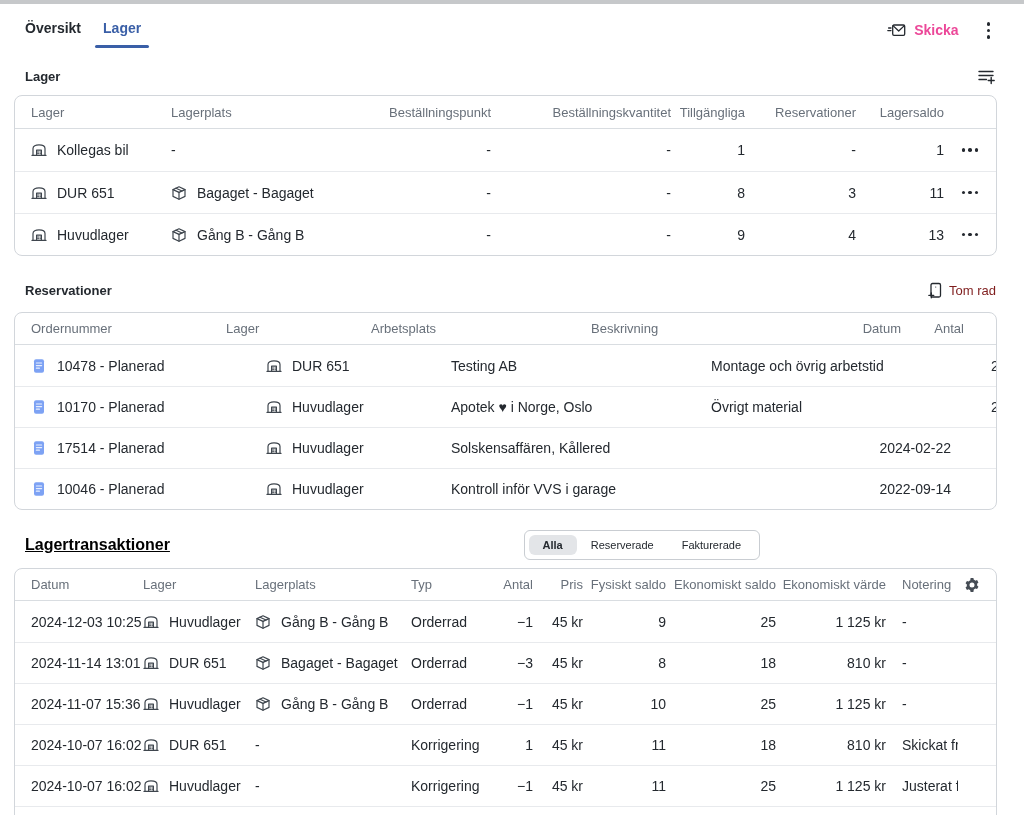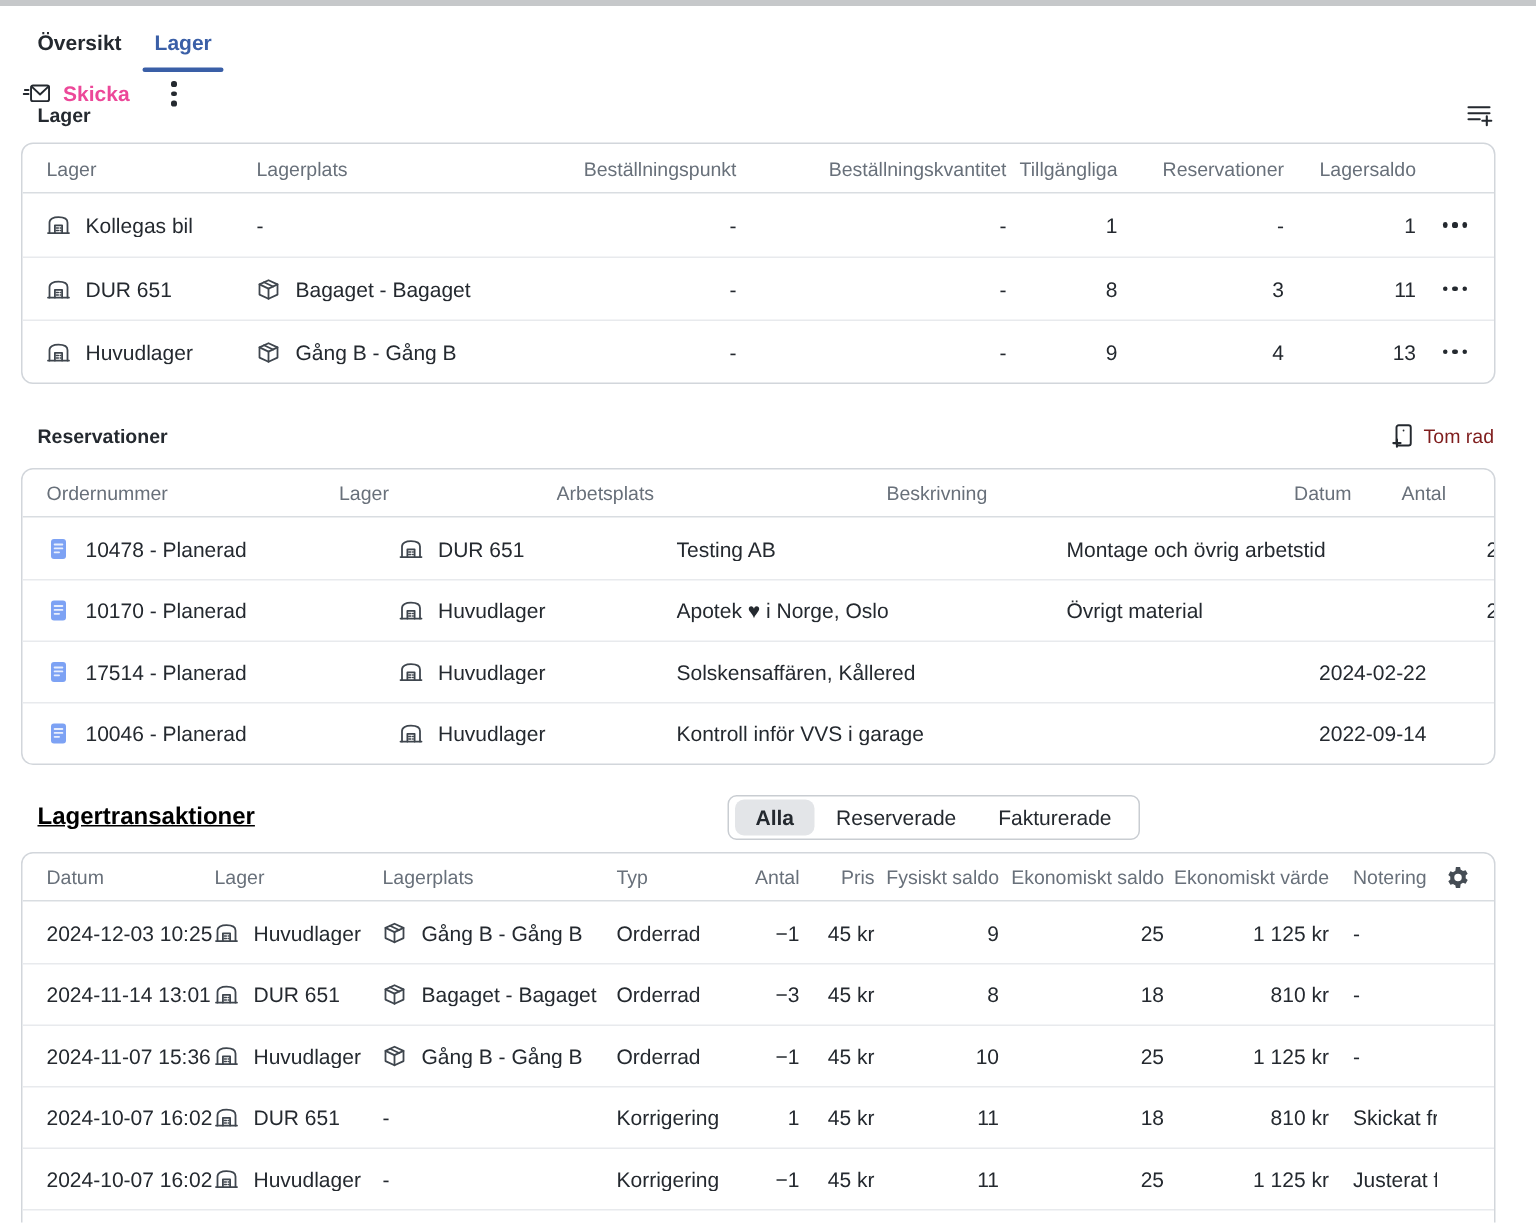--- a/index.html
+++ b/index.html
@@ -6,21 +6,21 @@
   html,body { width:1024px; height:815px; overflow:hidden; }
   body {
     background:#ffffff;
     font-family:"Liberation Sans", sans-serif;
     color:#24292f;
     font-size:14px;
     border-top:4px solid #c6c8ca;
   }
   
   .topbar { display:flex; justify-content:space-between; align-items:flex-start;
-            padding:12px 28px 0 15px; height:42px;flex-direction:column; }
+            padding:12px 28px 0 15px; height:42px; }
   .tabs { display:flex; gap:2px; }
   .tab { font-weight:700; font-size:14px; padding:4px 10px 12px 10px; position:relative;
          color:#24292f; cursor:pointer; white-space:nowrap; }
   .tab.active { color:#3a5fa7; }
   .tab.active::after { content:""; position:absolute; left:2px; right:2px; bottom:0;
                        height:3px; background:#3a5fa7; border-radius:2px; }
   .topbar-right { display:flex; align-items:center; gap:22px; padding-top:3px; }
   .send-btn { display:flex; align-items:center; gap:8px; background:none; border:none;
               font-family:inherit; font-size:14px; font-weight:700; color:#ec4899; cursor:pointer; }
   .kebab { display:flex; flex-direction:column; gap:3px; background:none; border:none;
@@ -63,21 +63,21 @@
   
   .controls { display:flex; align-items:center; margin:20px 27px 8px 25px; height:30px; }
   .link { color:#000000; font-size:16px; font-weight:700; text-decoration:underline; cursor:pointer; }
   .search-group { display:flex; margin-left:auto; margin-right:237px; height:30px;
                   border:1px solid #c9cdd2; border-radius:6px; background:#fff; }
   .search-input { width:139px; border:none; border-right:1px solid #c9cdd2; outline:none;
                   font-family:inherit; font-size:14px; padding:0 10px; color:#24292f;
                   border-radius:6px 0 0 6px; }
   .search-input::placeholder { color:#8b929b; }
   .seg { display:flex; align-items:center; padding:0 4px; }
-  .seg-item { border:none; background:none; font-family:inherit; font-size:14px;
+  .seg-item { border:none; background:none; font-family:inherit; font-size:11px;
               color:#24292f; padding:4px 14px; cursor:pointer; white-space:nowrap; }
   .seg-item.active { background:#e3e5e8; border-radius:6px; font-weight:700; }
 
   .icon { display:inline-flex; align-items:center; justify-content:center; flex:none; }
   svg { display:block; }
   .gear-cell { justify-self:end; }
 </style>
 </head>
 <body>
 

